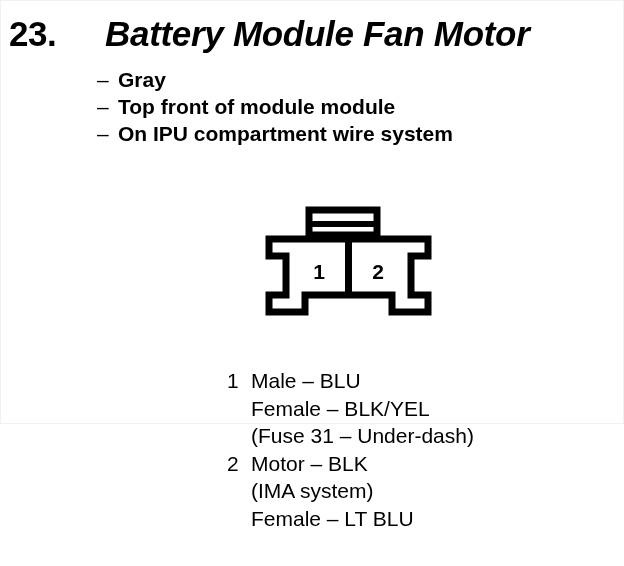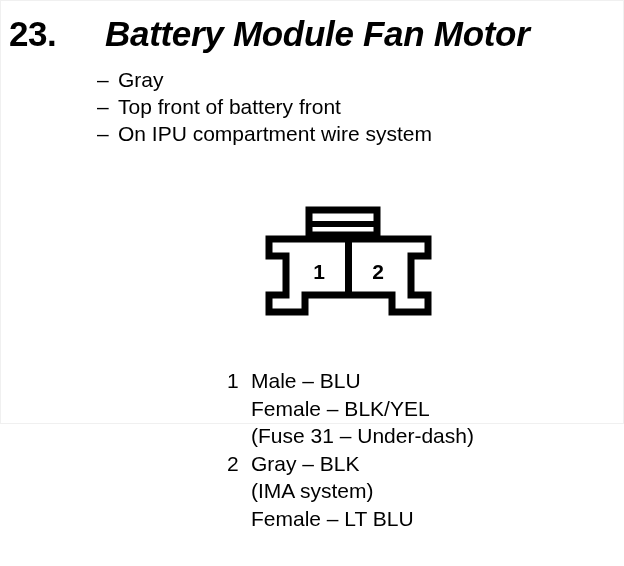--- a/index.html
+++ b/index.html
@@ -70,20 +70,21 @@
   }
   .attr-dash {
     display: inline-block;
     width: 21px;
     flex: 0 0 21px;
     font-size: 21px;
   }
   .attr-text {
     display: inline-block;
     font-size: 21px;
+    font-weight: bold;
   }
 
   
   .connector-figure {
     position: absolute;
     left: 255px;
     top: 200px;
     width: 190px;
     height: 125px;
   }
@@ -139,21 +140,21 @@
     <span class="heading-title">Battery Module Fan Motor</span>
   </div>
 
   <div class="attributes">
     <div class="attr-line">
       <span class="attr-dash">–</span>
       <span class="attr-text">Gray</span>
     </div>
     <div class="attr-line">
       <span class="attr-dash">–</span>
-      <span class="attr-text">Top front of battery front</span>
+      <span class="attr-text">Top front of module module</span>
     </div>
     <div class="attr-line">
       <span class="attr-dash">–</span>
       <span class="attr-text">On IPU compartment wire system</span>
     </div>
   </div>
 
   <div class="connector-figure">
     <svg width="190" height="125" viewBox="0 0 190 125">
 
@@ -200,21 +201,21 @@
       </div>
       <div class="pin-row">
         <span class="pin-num blank">0</span>
         <span class="pin-text">(Fuse 31 – Under-dash)</span>
       </div>
     </div>
 
     <div class="pin-group">
       <div class="pin-row">
         <span class="pin-num">2</span>
-        <span class="pin-text">Gray – BLK</span>
+        <span class="pin-text">Motor – BLK</span>
       </div>
       <div class="pin-row">
         <span class="pin-num blank">0</span>
         <span class="pin-text">(IMA system)</span>
       </div>
       <div class="pin-row">
         <span class="pin-num blank">0</span>
         <span class="pin-text">Female – LT BLU</span>
       </div>
     </div>

